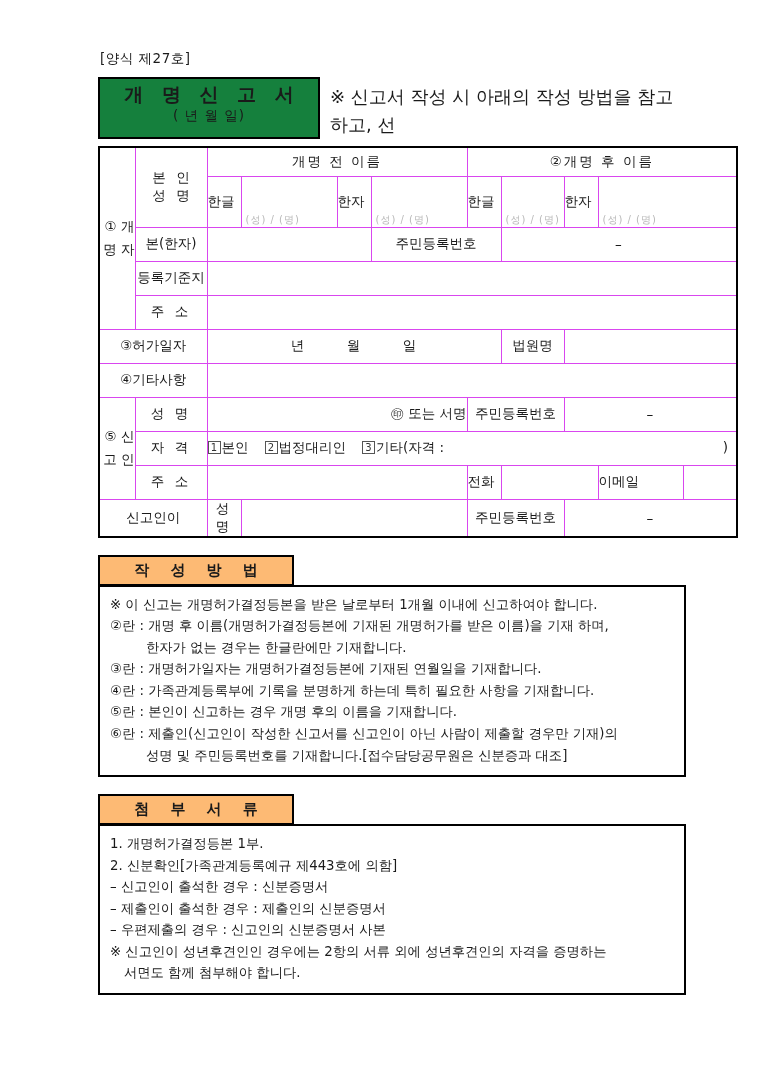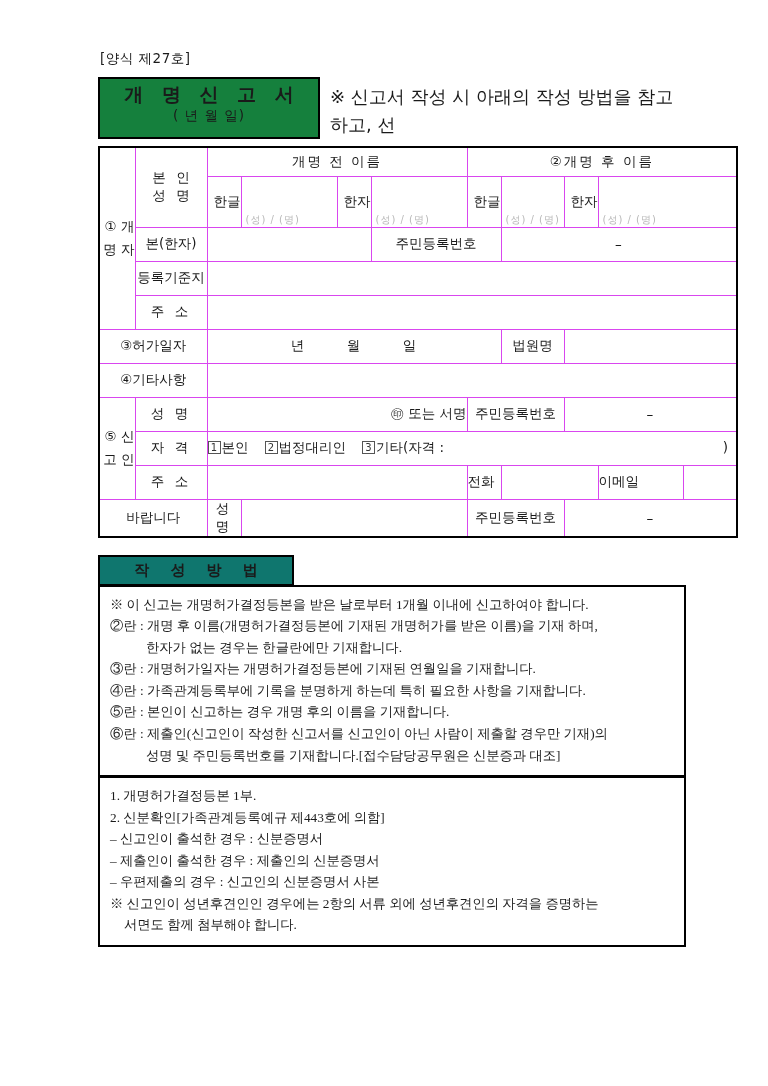--- a/index.html
+++ b/index.html
@@ -87,21 +87,21 @@
   .vlabel {
     text-align: right;
     font-size: 13px;
     line-height: 1.72;
     width: 36px;
   }
   .ctr { text-align: center; }
   .sp1 { letter-spacing: 3px; padding-left: 3px; }
   .tall { height: 34px; }
   .hdr-c { text-align: center; font-size: 14px; letter-spacing: 2px; }
-  .lbl-hg { text-align: right; font-size: 13.5px; width: 30px; }
+  .lbl-hg { text-align: left; font-size: 13.5px; width: 30px; }
   .hint {
     color: #b9b9b9;
     font-size: 10px;
     padding-left: 4px;
     letter-spacing: 1px;
     white-space: nowrap;
     margin-top: 36px;
   }
   .dash { text-align: center; letter-spacing: 1px; }
   .ymd {
@@ -135,39 +135,38 @@
   }
   .qual .gap { display: inline-block; width: 16px; }
   .paren-r { float: right; padding-right: 8px; }
   .small-lbl { font-size: 13px; }
 
   
   .sec-head {
     width: 196px;
     box-sizing: border-box;
     border: 2px solid #000;
-    background: #0f766e;
+    background: #fdba74;
     text-align: center;
     font-size: 15px;
     font-weight: bold;
     letter-spacing: 8px;
     padding: 4px 0 4px 8px;
     margin-top: 17px;
     position: relative;
     z-index: 2;
   }
   .sec-body {
     border: 2px solid #000;
     border-top: 2px solid #000;
     margin-top: -1px;
     padding: 7px 10px 9px 10px;
     box-sizing: border-box;
     font-size: 13.3px;
     line-height: 1.62;
-    font-family: Liberation Serif, serif;
   }
   .sec-body .row { white-space: nowrap; }
   .sec-body .indent { padding-left: 36px; }
   .sec-body .indent2 { padding-left: 14px; }
 </style>
 </head>
 <body>
 
 <div class="page">
 
@@ -283,41 +282,42 @@
     <tr class="tall">
       <td class="ctr sp1">주 소</td>
       <td colspan="4"></td>
       <td class="small-lbl">전화</td>
       <td colspan="2"></td>
       <td class="small-lbl">이메일</td>
       <td></td>
     </tr>
 
     <tr class="tall">
-      <td class="ctr" colspan="2">바랍니다</td>
+      <td class="ctr" colspan="2">신고인이</td>
       <td class="ctr sp1">성 명</td>
       <td colspan="3"></td>
       <td class="ctr" colspan="2">주민등록번호</td>
       <td class="dash" colspan="3">–</td>
     </tr>
   </tbody>
     </table>
 
   <div class="sec-head">작 성 방 법</div>
   <div class="sec-body">
     <div class="row">※ 이 신고는 개명허가결정등본을 받은 날로부터 1개월 이내에 신고하여야 합니다.</div>
     <div class="row">②란 : 개명 후 이름(개명허가결정등본에 기재된 개명허가를 받은 이름)을 기재 하며,</div>
     <div class="row indent">한자가 없는 경우는 한글란에만 기재합니다.</div>
     <div class="row">③란 : 개명허가일자는 개명허가결정등본에 기재된 연월일을 기재합니다.</div>
     <div class="row">④란 : 가족관계등록부에 기록을 분명하게 하는데 특히 필요한 사항을 기재합니다.</div>
     <div class="row">⑤란 : 본인이 신고하는 경우 개명 후의 이름을 기재합니다.</div>
     <div class="row">⑥란 : 제출인(신고인이 작성한 신고서를 신고인이 아닌 사람이 제출할 경우만 기재)의</div>
     <div class="row indent">성명 및 주민등록번호를 기재합니다.[접수담당공무원은 신분증과 대조]</div>
   </div>
 
+  <div class="sec-head">첨 부 서 류</div>
   <div class="sec-body">
     <div class="row">1. 개명허가결정등본   1부.</div>
     <div class="row">2. 신분확인[가족관계등록예규 제443호에 의함]</div>
     <div class="row"> – 신고인이 출석한 경우 : 신분증명서</div>
     <div class="row"> – 제출인이 출석한 경우 : 제출인의 신분증명서</div>
     <div class="row"> – 우편제출의 경우 : 신고인의 신분증명서 사본</div>
     <div class="row">※ 신고인이 성년후견인인 경우에는 2항의 서류 외에 성년후견인의 자격을 증명하는</div>
     <div class="row indent2">서면도 함께 첨부해야 합니다.</div>
   </div>
 

